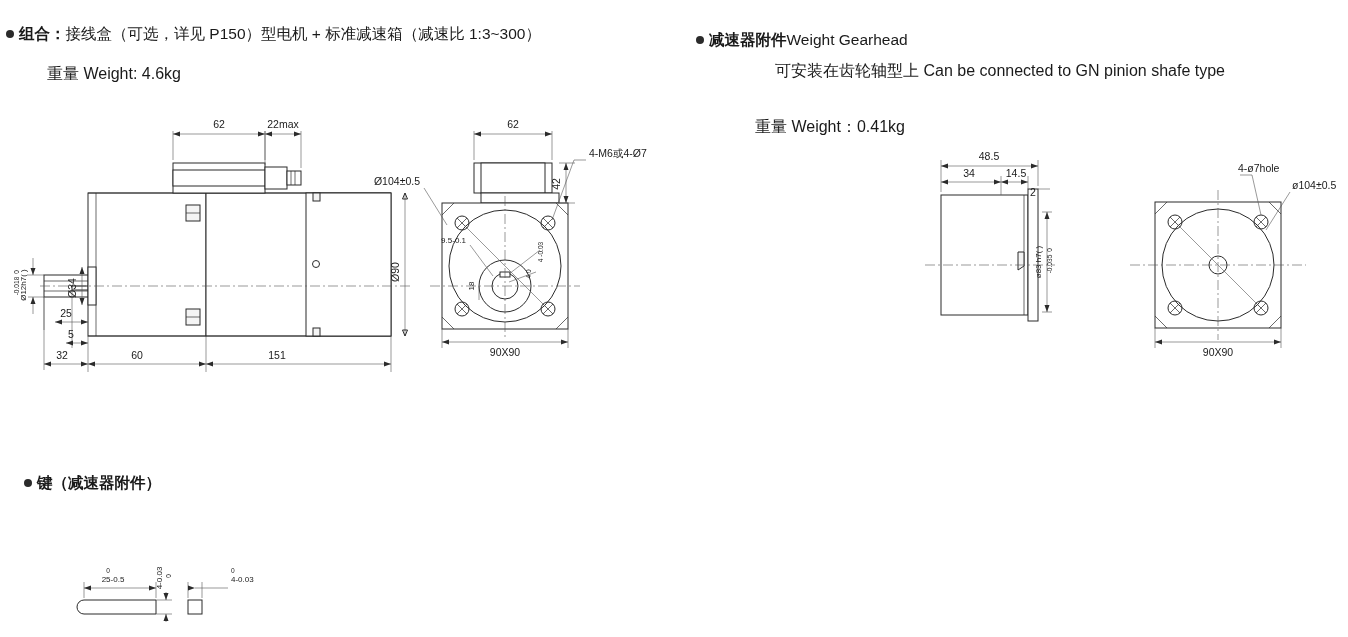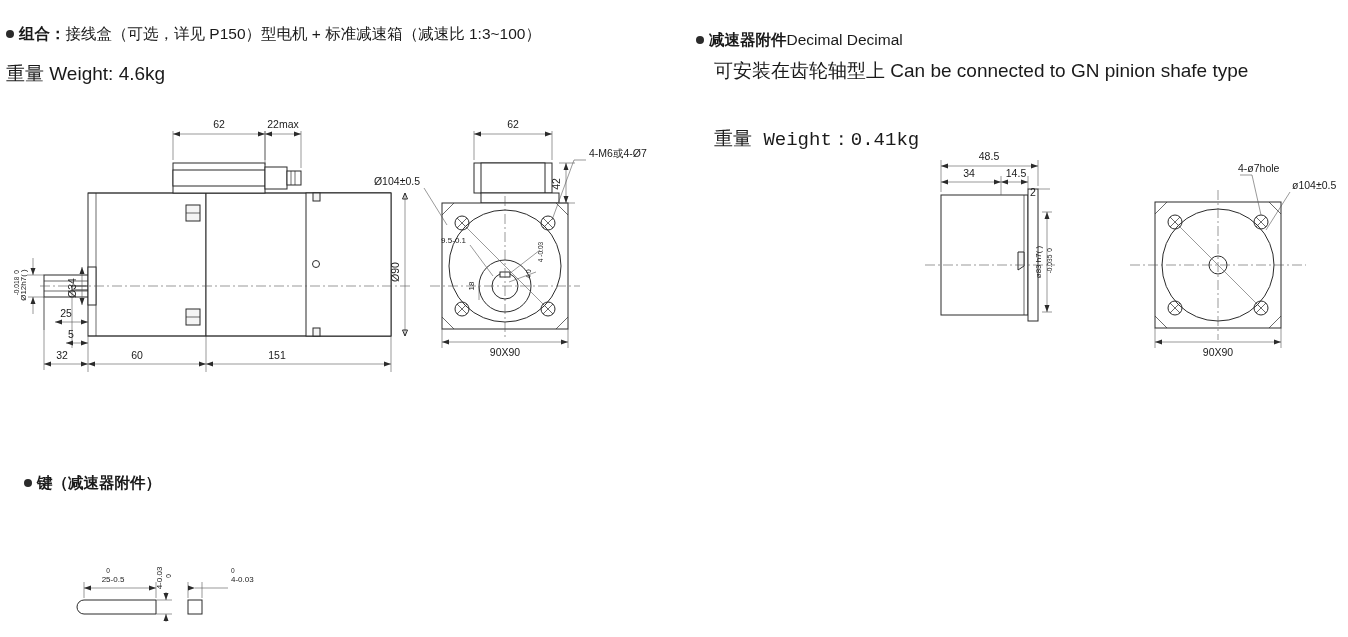--- a/index.html
+++ b/index.html
@@ -34,35 +34,36 @@
     border-radius: 50%;
     background: #2b2b2b;
     margin-right: 5px;
     vertical-align: 1px;
   }
   .hd .b {
     font-weight: bold;
   }
   .sub {
     position: absolute;
-    font-size: 19px;
+    font-size: 16px;
     line-height: 20px;
     white-space: nowrap;
+    margin-left: 41px;
   }
 
   
   #left-head   { left: 6px;  top: 24px; }
   #left-weight { left: 6px;  top: 64px; }
   #key-head    { left: 24px;  top: 473px; }
 
   
   #right-head  { left: 696px; top: 30px; }
-  #right-l1    { left: 714px; top: 61px; }
+  #right-l1    { left: 734px; top: 61px; }
   #right-l2    { left: 714px; top: 88px; }
-  #right-l3    { left: 714px; top: 130px; font-family: Liberation Mono, monospace; }
+  #right-l3    { left: 714px; top: 117px; }
 
   
   svg.draw {
     position: absolute;
     left: 0;
     top: 0;
     width: 1348px;
     height: 637px;
   }
   .ln   { stroke: #2b2b2b; stroke-width: 1; fill: none; }
@@ -78,30 +79,30 @@
   }
   .dimtxt.sm { font-size: 8px; }
   .dimtxt.xs { font-size: 6.6px; }
 </style>
 </head>
 <body>
 
 <div class="page">
 
   <div class="hd" id="left-head">
-    <span class="bullet"></span><span class="b">组合：</span><span>接线盒（可选，详见 P150）型电机 + 标准减速箱（减速比 1:3~100）</span>
+    <span class="bullet"></span><span class="b">组合：</span><span>接线盒（可选，详见 P150）型电机 + 标准减速箱（减速比 1:3~300）</span>
   </div>
   <div class="sub" id="left-weight">重量 Weight: 4.6kg</div>
 
   <div class="hd" id="key-head">
     <span class="bullet"></span><span class="b">键（减速器附件）</span>
   </div>
 
   <div class="hd" id="right-head">
-    <span class="bullet"></span><span class="b">减速器附件</span><span>Decimal Decimal</span>
+    <span class="bullet"></span><span class="b">减速器附件</span><span>Weight Gearhead</span>
   </div>
   <div class="sub" id="right-l1">可安装在齿轮轴型上 Can be connected to GN pinion shafe type</div>
   <div class="sub" id="right-l3">重量 Weight：0.41kg</div>
 
   <svg class="draw" viewBox="0 0 1348 637">
 
     <g>
 
       <rect class="fillw" x="88" y="193" width="118" height="143"></rect>
 

